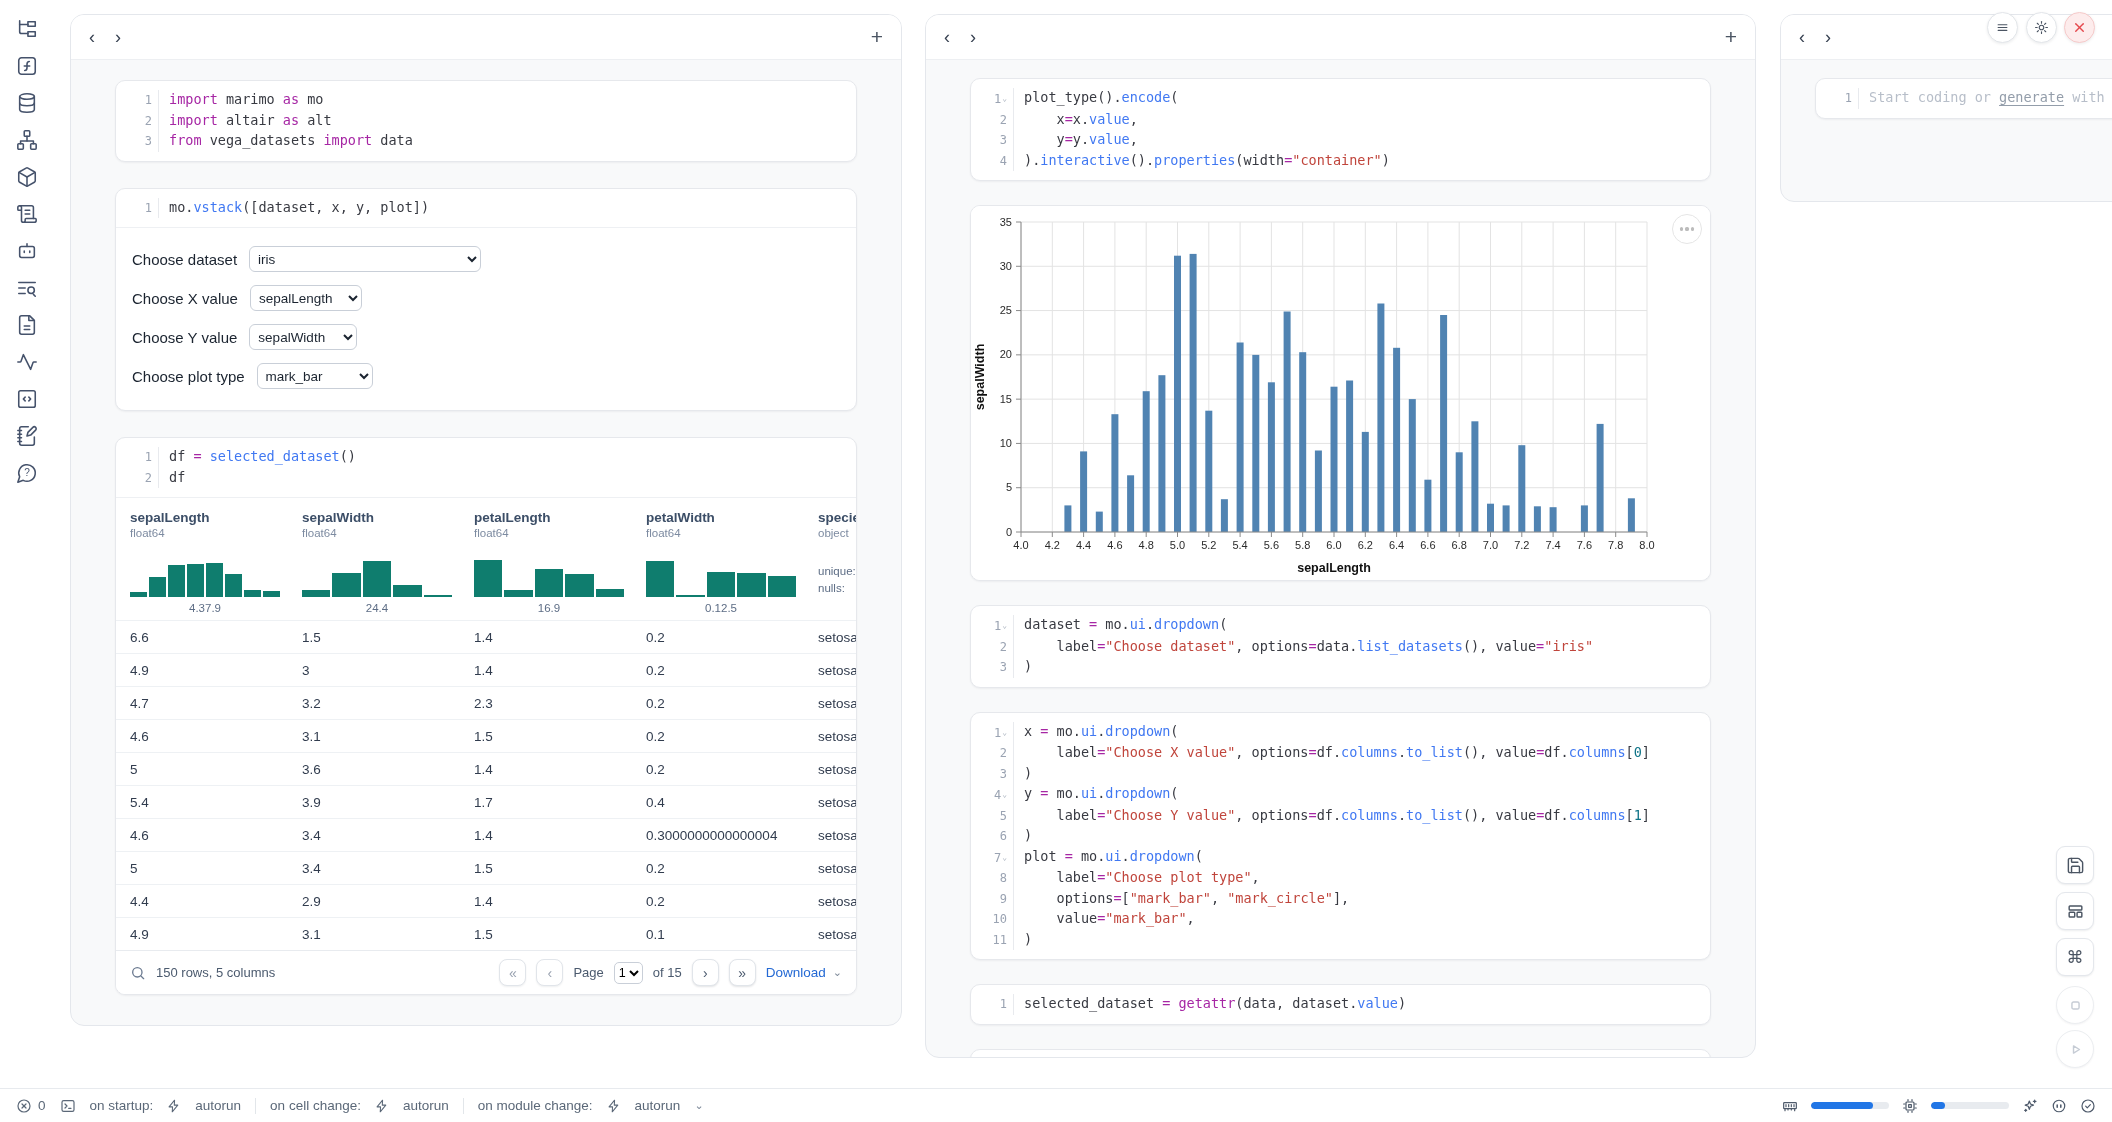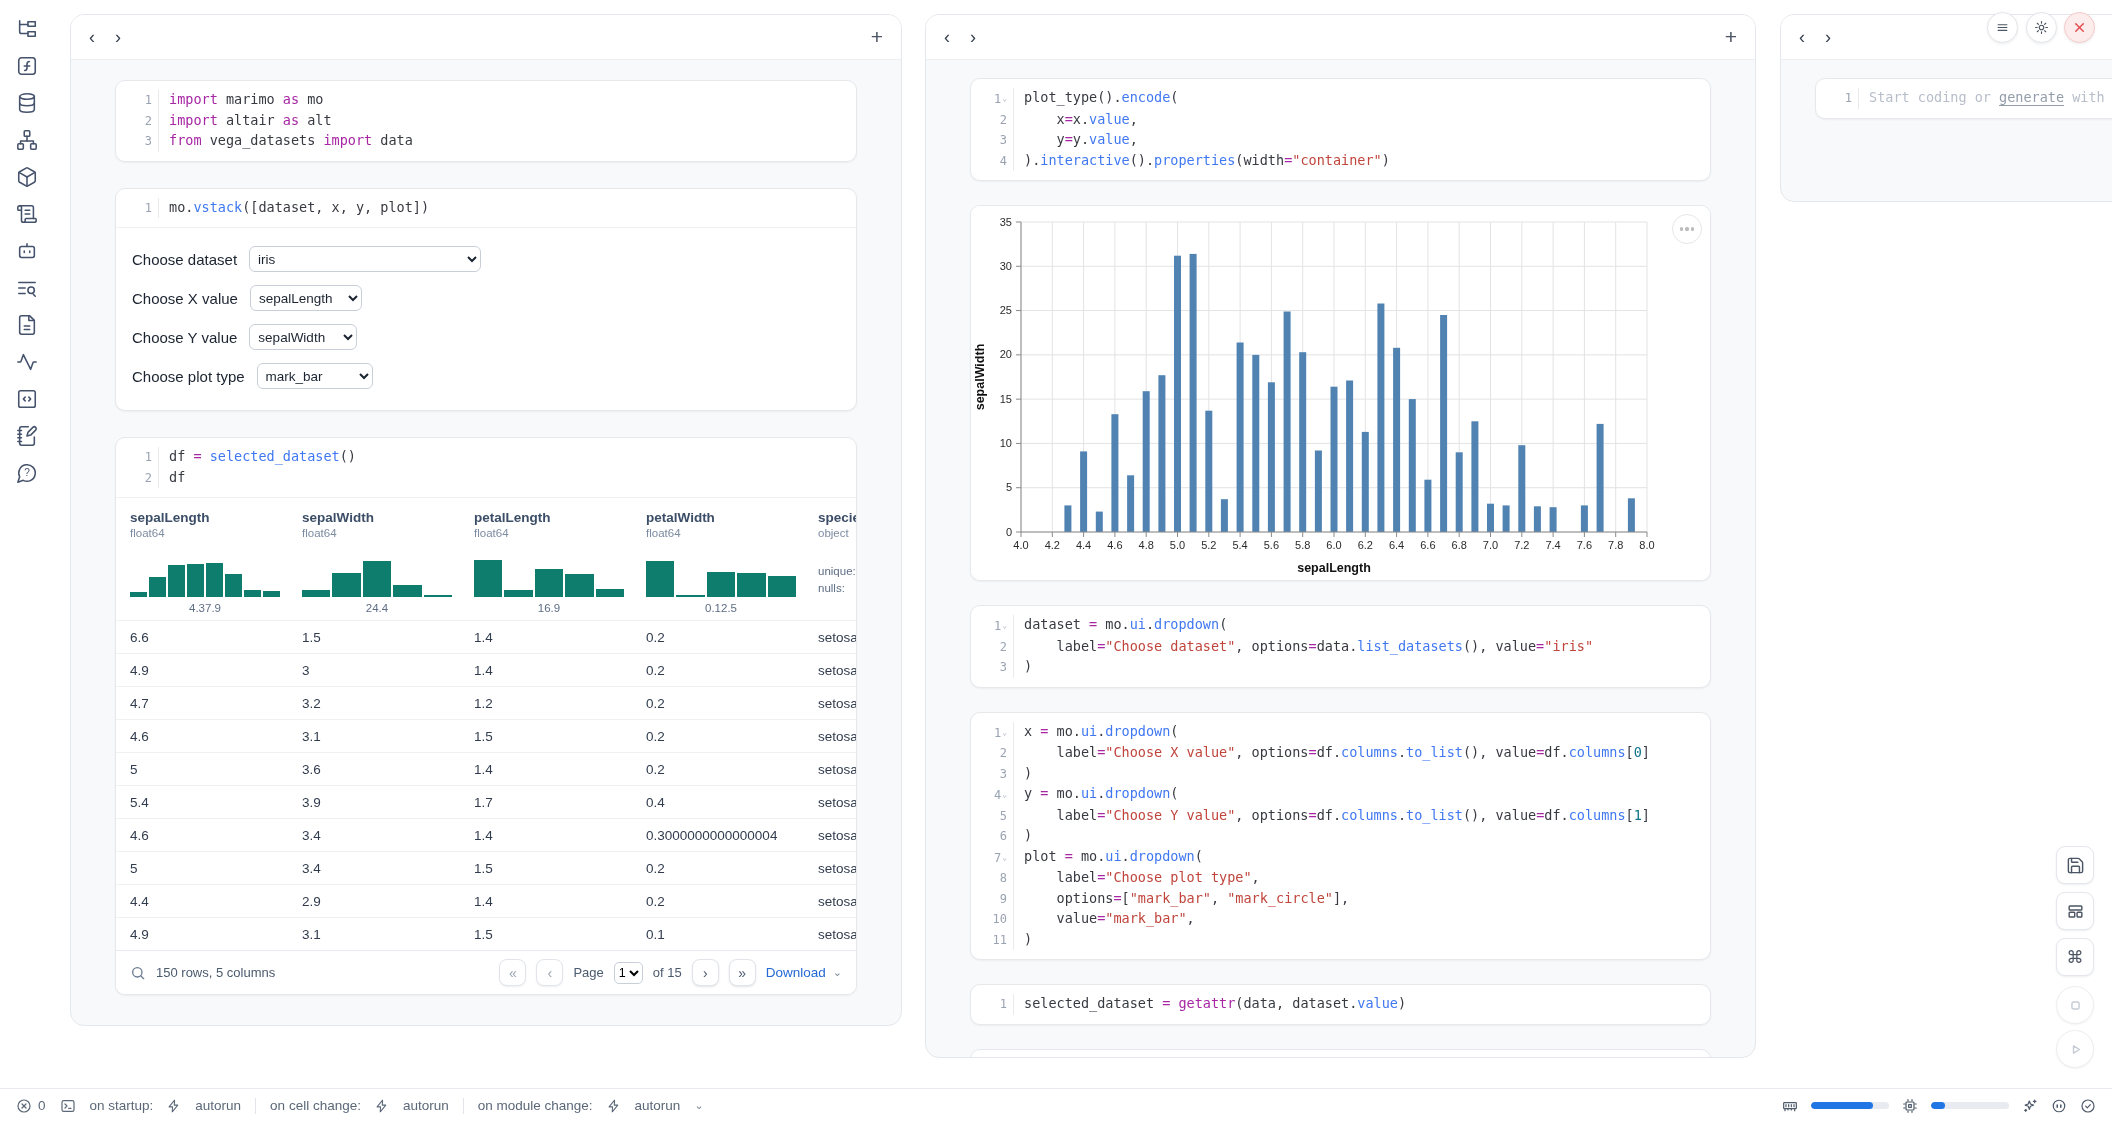--- a/index.html
+++ b/index.html
@@ -337,21 +337,21 @@
             <div class="trow">
               <span class="tcell">4.9</span>
               <span class="tcell">3</span>
               <span class="tcell">1.4</span>
               <span class="tcell">0.2</span>
               <span class="tcell">setosa</span>
             </div>
             <div class="trow">
               <span class="tcell">4.7</span>
               <span class="tcell">3.2</span>
-              <span class="tcell">1.2</span>
+              <span class="tcell">2.3</span>
               <span class="tcell">0.2</span>
               <span class="tcell">setosa</span>
             </div>
             <div class="trow">
               <span class="tcell">4.6</span>
               <span class="tcell">3.1</span>
               <span class="tcell">1.5</span>
               <span class="tcell">0.2</span>
               <span class="tcell">setosa</span>
             </div>

